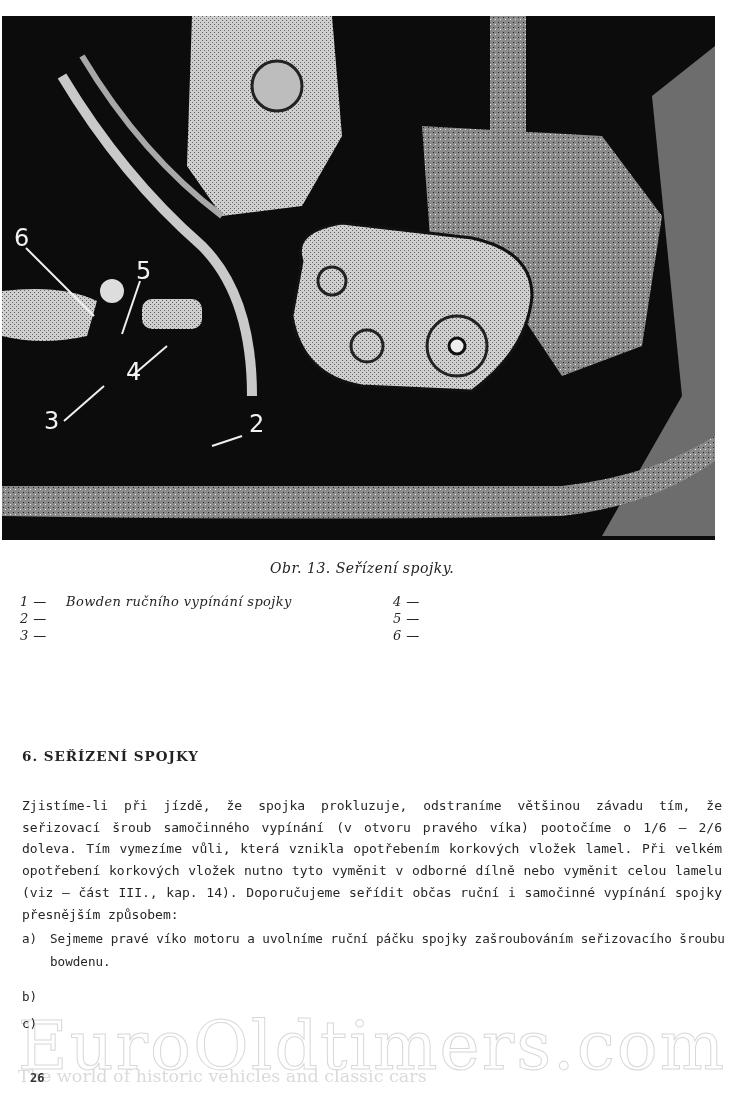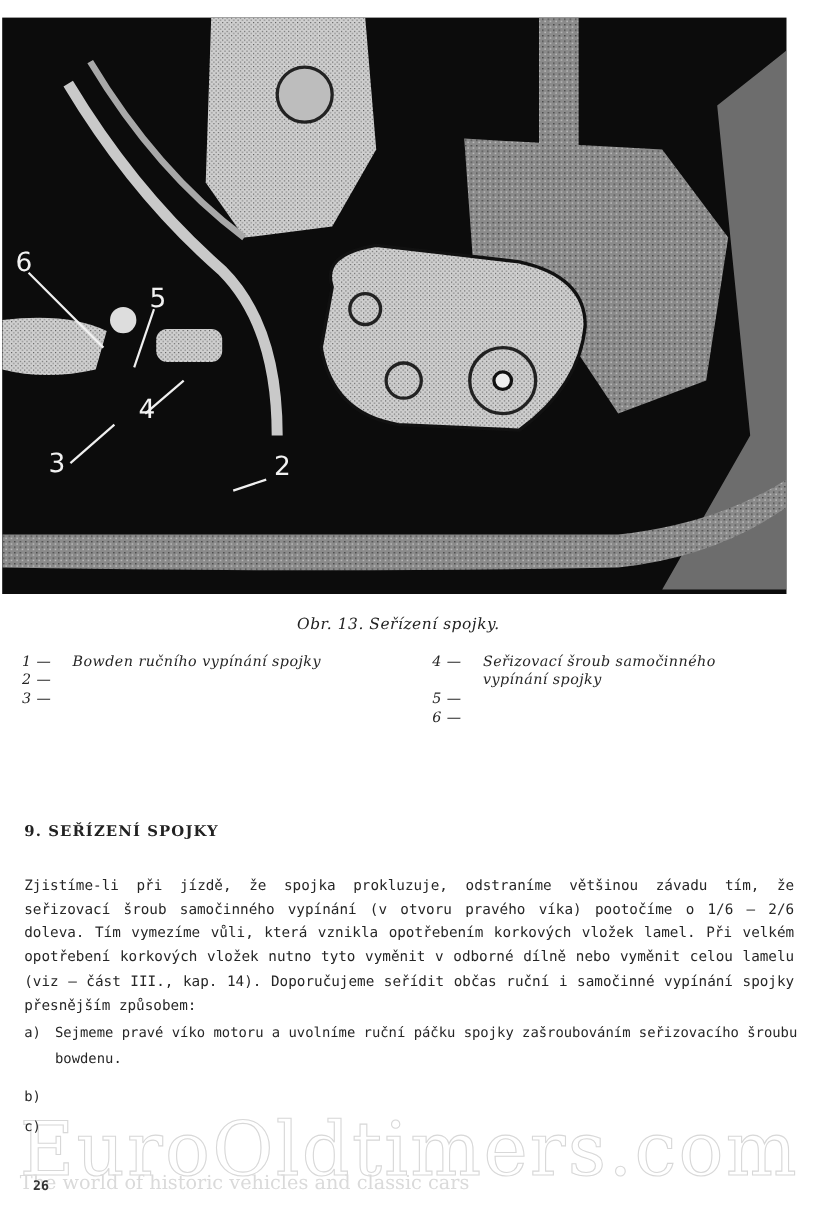--- a/index.html
+++ b/index.html
@@ -131,31 +131,30 @@
     <span class="legend-num">2 —</span>
   </div>
   <div class="legend-item">
     <span class="legend-num">3 —</span>
   </div>
 </div>
 
 <div class="legend-col right">
   <div class="legend-item">
     <span class="legend-num">4 —</span>
-    <span class="legend-text">Seřizovací šroub samočinného vypínání spojky</span>
   </div>
   <div class="legend-item">
     <span class="legend-num">5 —</span>
   </div>
   <div class="legend-item">
     <span class="legend-num">6 —</span>
   </div>
 </div>
 
-<div id="section-heading">9. SEŘÍZENÍ SPOJKY</div>
+<div id="section-heading">6. SEŘÍZENÍ SPOJKY</div>
 
 <div id="body-paragraph">Zjistíme-li při jízdě, že spojka prokluzuje, odstraníme většinou závadu tím, že seřizovací šroub samočinného vypínání (v otvoru pravého víka) pootočíme o 1/6 — 2/6 doleva. Tím vymezíme vůli, která vznikla opotřebením korkových vložek lamel. Při velkém opotřebení korkových vložek nutno tyto vyměnit v odborné dílně nebo vyměnit celou lamelu (viz — část III., kap. 14). Doporučujeme seřídit občas ruční i samočinné vypínání spojky přesnějším způsobem:</div>
 
 <div id="watermark-text">EuroOldtimers.com</div>
 
 <div class="list-item" id="item-a">
   <span class="mk">a)</span>
   <span>Sejmeme pravé víko motoru a uvolníme ruční páčku spojky zašroubováním seřizovacího šroubu bowdenu.</span>
 </div>
 <div class="list-item" id="item-b">

